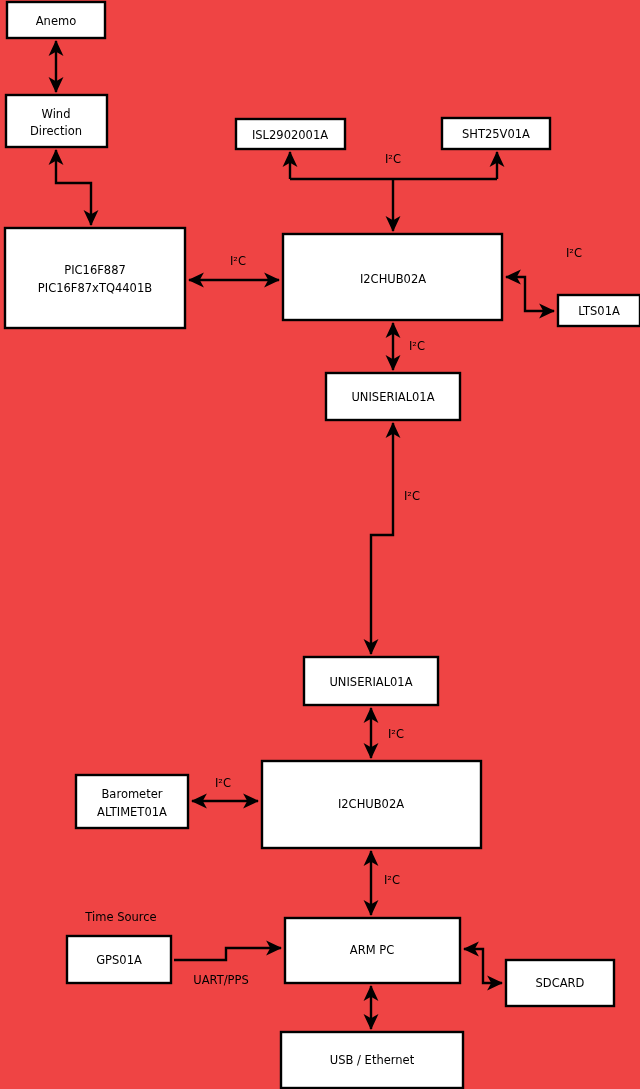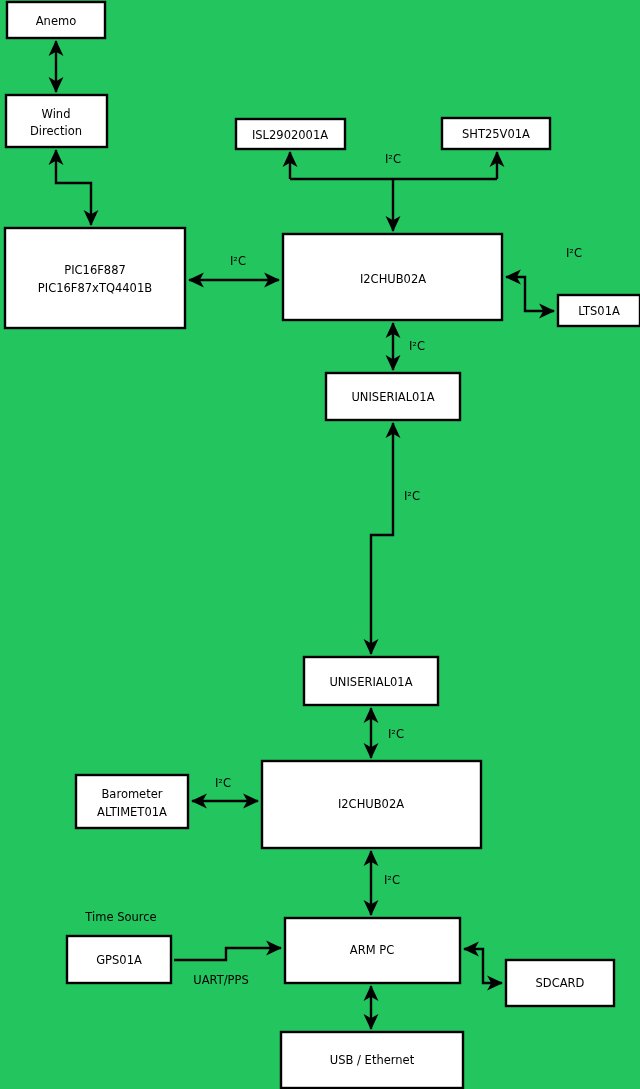--- a/index.html
+++ b/index.html
@@ -7,21 +7,21 @@
     padding: 0;
     background: #ffffff;
   }
   body {
     font-family: "DejaVu Sans", sans-serif;
   }
   #diagram-root {
     position: relative;
     width: 640px;
     height: 1089px;
-    background: #22c55e;
+    background: #ef4444;
     overflow: hidden;
   }
   svg#diagram-svg {
     position: absolute;
     top: 0;
     left: 0;
     width: 640px;
     height: 1089px;
   }
   .node-rect {

